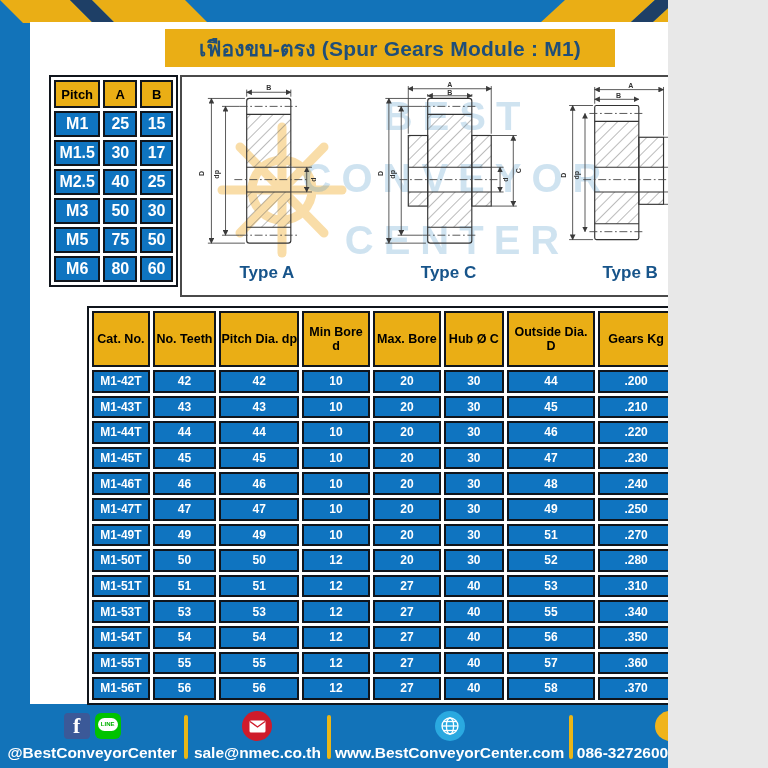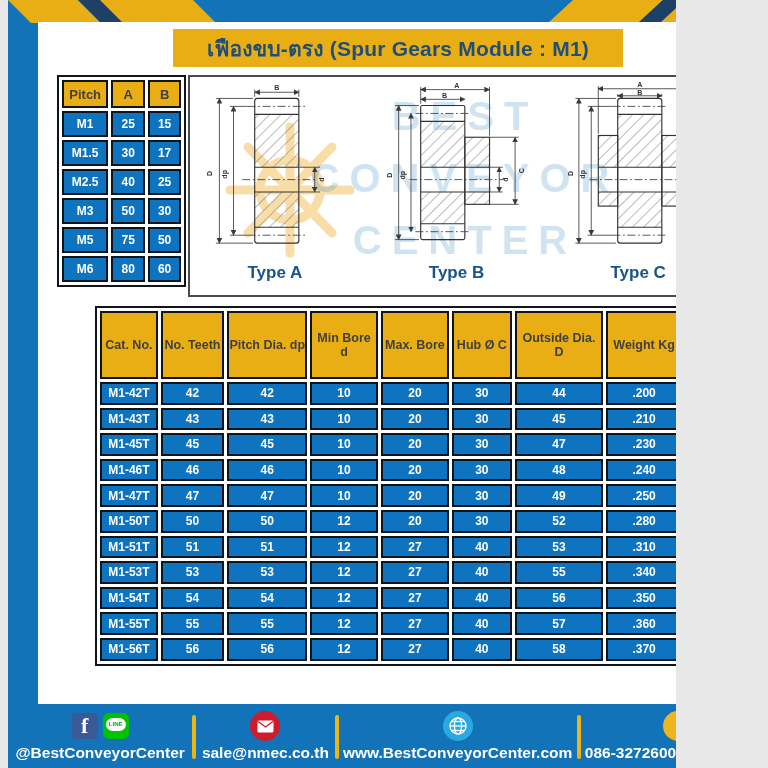--- a/index.html
+++ b/index.html
@@ -1,32 +1,32 @@
 <!DOCTYPE html>
 <html><head>
 <meta charset="utf-8">
 <style>
   html,body{margin:0;padding:0;}
   body{font-family:"Liberation Sans", sans-serif; background:#e8e8e8;}
-  .page{position:relative;width:668px;height:768px;background:#1273b9;overflow:hidden;margin-left:8px;}
+  .page{position:relative;width:668px;height:768px;background:#1273b9;overflow:hidden;}
   .hazard{position:absolute;left:0;top:0;width:768px;height:23px;}
   .content{position:absolute;left:30px;top:22px;width:707px;height:682px;background:#ffffff;}
   .title-bar{position:absolute;left:135px;top:7px;width:450px;height:38px;background:#eaae15;
     display:flex;align-items:center;justify-content:center;
     color:#1f4e79;font-weight:bold;font-size:21px;letter-spacing:.2px;}
   
   table{border-collapse:separate;border-spacing:3px;background:#ffffff;border:2px solid #10151c;}
   th,td{border:2px solid #10151c;text-align:center;font-weight:bold;}
-  th{background:#eaae15;color:#404040;}
+  th{background:#eaae15;color:#000000;}
   td{background:#0f74c0;color:#ffffff;}
   .pitch-table{position:absolute;left:19px;top:53px;width:129px;}
   .pitch-table th{font-size:13px;height:22px;}
-  .pitch-table td{font-size:12px;height:20px;text-align:center;}
+  .pitch-table td{font-size:16px;height:20px;text-align:center;}
   .gear-table{position:absolute;left:57px;top:284px;width:592px;table-layout:fixed;}
-  .gear-table th{font-size:12.5px;height:21px;padding:18px 0;}
+  .gear-table th{font-size:12.5px;height:21px;padding:12px 0;}
   .gear-table td{font-size:12px;height:16.6px;padding:1px 0;}
   
   .drawings-box{position:absolute;left:150px;top:53px;width:537px;height:222px;
     border:2px solid #4a4a4a;box-sizing:border-box;overflow:hidden;}
   .watermark{position:absolute;left:95px;top:8px;width:360px;text-align:center;
     color:#2982c0;opacity:.22;font-weight:bold;font-size:40px;line-height:62px;
     letter-spacing:10px;pointer-events:none;}
   .wm-gear{position:absolute;left:28px;top:28px;opacity:.38;pointer-events:none;}
   .drawing-row{position:absolute;left:0;top:0;width:100%;height:100%;
     display:flex;justify-content:space-around;align-items:flex-start;padding-top:2px;box-sizing:border-box;gap:12px;}
@@ -157,58 +157,20 @@
             <line x1="22" y1="18" x2="22" y2="182" class="dimline" marker-start="url(#mA)" marker-end="url(#mA)"></line>
             <text x="14" y="103" text-anchor="middle" transform="rotate(-90 14 103)" class="dimtext">D</text>
             <path d="M54 27H34 M54 173H34" class="dimline"></path>
             <line x1="38" y1="27" x2="38" y2="173" class="dimline" marker-start="url(#mA)" marker-end="url(#mA)"></line>
             <text x="31" y="104" text-anchor="middle" transform="rotate(-90 31 104)" class="dimtext">dp</text>
             <path d="M112 96H136 M112 124H136" class="dimline"></path>
             <line x1="130" y1="96" x2="130" y2="124" class="dimline" marker-start="url(#mA)" marker-end="url(#mA)"></line>
             <text x="141" y="110" text-anchor="middle" transform="rotate(-90 141 110)" class="dimtext">d</text>
           </svg>
           <div class="type-label">Type A</div>
-        </div>
-
-        <div class="drawing">
-          <svg width="150" height="188" viewBox="0 0 170 205">
-            <defs>
-              <pattern id="hB" width="9" height="9" patternTransform="rotate(45)" patternUnits="userSpaceOnUse">
-                <line x1="0" y1="0" x2="0" y2="9" stroke="#666" stroke-width="1"></line>
-              </pattern>
-              <marker id="mB" viewBox="0 0 10 10" refX="9" refY="5" markerWidth="6.5" markerHeight="6.5" orient="auto-start-reverse">
-                <path d="M0 0L10 5L0 10z" fill="#3a3a3a"></path>
-              </marker>
-            </defs>
-            <rect x="45" y="44" width="50" height="52" fill="url(#hB)"></rect>
-            <rect x="45" y="124" width="50" height="36" fill="url(#hB)"></rect>
-            <rect x="95" y="62" width="28" height="34" fill="url(#hB)"></rect>
-            <rect x="95" y="124" width="28" height="14" fill="url(#hB)"></rect>
-            <rect x="45" y="26" width="50" height="152" rx="2" class="draw-stroke"></rect>
-            <rect x="95" y="62" width="28" height="76" class="draw-stroke"></rect>
-            <path d="M45 44H95 M45 160H95 M45 96H123 M45 124H123" class="draw-stroke"></path>
-            <path d="M39 35H101 M39 169H101 M32 110H140" class="dashdot"></path>
-            <path d="M45 24V5 M123 60V5" class="dimline"></path>
-            <line x1="45" y1="8" x2="123" y2="8" class="dimline" marker-start="url(#mB)" marker-end="url(#mB)"></line>
-            <text x="86" y="6" text-anchor="middle" class="dimtext">A</text>
-            <line x1="45" y1="19" x2="95" y2="19" class="dimline" marker-start="url(#mB)" marker-end="url(#mB)"></line>
-            <text x="72" y="17" text-anchor="middle" class="dimtext">B</text>
-            <path d="M43 26H16 M43 178H16" class="dimline"></path>
-            <line x1="20" y1="26" x2="20" y2="178" class="dimline" marker-start="url(#mB)" marker-end="url(#mB)"></line>
-            <text x="13" y="105" text-anchor="middle" transform="rotate(-90 13 105)" class="dimtext">D</text>
-            <line x1="34" y1="35" x2="34" y2="169" class="dimline" marker-start="url(#mB)" marker-end="url(#mB)"></line>
-            <text x="27" y="105" text-anchor="middle" transform="rotate(-90 27 105)" class="dimtext">dp</text>
-            <path d="M123 96H138 M123 124H138" class="dimline"></path>
-            <line x1="134" y1="96" x2="134" y2="124" class="dimline" marker-start="url(#mB)" marker-end="url(#mB)"></line>
-            <text x="144" y="110" text-anchor="middle" transform="rotate(-90 144 110)" class="dimtext">d</text>
-            <path d="M123 62H156 M123 138H156" class="dimline"></path>
-            <line x1="152" y1="62" x2="152" y2="138" class="dimline" marker-start="url(#mB)" marker-end="url(#mB)"></line>
-            <text x="162" y="100" text-anchor="middle" transform="rotate(-90 162 100)" class="dimtext">C</text>
-          </svg>
-          <div class="type-label">Type B</div>
         </div>
 
         <div class="drawing">
           <svg width="150" height="188" viewBox="0 0 170 205">
             <defs>
               <pattern id="hC" width="9" height="9" patternTransform="rotate(45)" patternUnits="userSpaceOnUse">
                 <line x1="0" y1="0" x2="0" y2="9" stroke="#666" stroke-width="1"></line>
               </pattern>
               <marker id="mC" viewBox="0 0 10 10" refX="9" refY="5" markerWidth="6.5" markerHeight="6.5" orient="auto-start-reverse">
                 <path d="M0 0L10 5L0 10z" fill="#3a3a3a"></path>
@@ -240,20 +202,58 @@
             <path d="M134 96H148 M134 124H148" class="dimline"></path>
             <line x1="144" y1="96" x2="144" y2="124" class="dimline" marker-start="url(#mC)" marker-end="url(#mC)"></line>
             <text x="153" y="110" text-anchor="middle" transform="rotate(-90 153 110)" class="dimtext">d</text>
             <path d="M134 60H163 M134 140H163" class="dimline"></path>
             <line x1="159" y1="60" x2="159" y2="140" class="dimline" marker-start="url(#mC)" marker-end="url(#mC)"></line>
             <text x="168" y="100" text-anchor="middle" transform="rotate(-90 168 100)" class="dimtext">C</text>
           </svg>
           <div class="type-label">Type C</div>
         </div>
 
+        <div class="drawing">
+          <svg width="150" height="188" viewBox="0 0 170 205">
+            <defs>
+              <pattern id="hB" width="9" height="9" patternTransform="rotate(45)" patternUnits="userSpaceOnUse">
+                <line x1="0" y1="0" x2="0" y2="9" stroke="#666" stroke-width="1"></line>
+              </pattern>
+              <marker id="mB" viewBox="0 0 10 10" refX="9" refY="5" markerWidth="6.5" markerHeight="6.5" orient="auto-start-reverse">
+                <path d="M0 0L10 5L0 10z" fill="#3a3a3a"></path>
+              </marker>
+            </defs>
+            <rect x="45" y="44" width="50" height="52" fill="url(#hB)"></rect>
+            <rect x="45" y="124" width="50" height="36" fill="url(#hB)"></rect>
+            <rect x="95" y="62" width="28" height="34" fill="url(#hB)"></rect>
+            <rect x="95" y="124" width="28" height="14" fill="url(#hB)"></rect>
+            <rect x="45" y="26" width="50" height="152" rx="2" class="draw-stroke"></rect>
+            <rect x="95" y="62" width="28" height="76" class="draw-stroke"></rect>
+            <path d="M45 44H95 M45 160H95 M45 96H123 M45 124H123" class="draw-stroke"></path>
+            <path d="M39 35H101 M39 169H101 M32 110H140" class="dashdot"></path>
+            <path d="M45 24V5 M123 60V5" class="dimline"></path>
+            <line x1="45" y1="8" x2="123" y2="8" class="dimline" marker-start="url(#mB)" marker-end="url(#mB)"></line>
+            <text x="86" y="6" text-anchor="middle" class="dimtext">A</text>
+            <line x1="45" y1="19" x2="95" y2="19" class="dimline" marker-start="url(#mB)" marker-end="url(#mB)"></line>
+            <text x="72" y="17" text-anchor="middle" class="dimtext">B</text>
+            <path d="M43 26H16 M43 178H16" class="dimline"></path>
+            <line x1="20" y1="26" x2="20" y2="178" class="dimline" marker-start="url(#mB)" marker-end="url(#mB)"></line>
+            <text x="13" y="105" text-anchor="middle" transform="rotate(-90 13 105)" class="dimtext">D</text>
+            <line x1="34" y1="35" x2="34" y2="169" class="dimline" marker-start="url(#mB)" marker-end="url(#mB)"></line>
+            <text x="27" y="105" text-anchor="middle" transform="rotate(-90 27 105)" class="dimtext">dp</text>
+            <path d="M123 96H138 M123 124H138" class="dimline"></path>
+            <line x1="134" y1="96" x2="134" y2="124" class="dimline" marker-start="url(#mB)" marker-end="url(#mB)"></line>
+            <text x="144" y="110" text-anchor="middle" transform="rotate(-90 144 110)" class="dimtext">d</text>
+            <path d="M123 62H156 M123 138H156" class="dimline"></path>
+            <line x1="152" y1="62" x2="152" y2="138" class="dimline" marker-start="url(#mB)" marker-end="url(#mB)"></line>
+            <text x="162" y="100" text-anchor="middle" transform="rotate(-90 162 100)" class="dimtext">C</text>
+          </svg>
+          <div class="type-label">Type B</div>
+        </div>
+
       </div>
     </div>
 
     <table class="gear-table">
       <colgroup>
         <col style="width:10.3%">
           <col style="width:11.3%">
           <col style="width:14.3%">
           <col style="width:12%">
         <col style="width:12.2%">
@@ -263,21 +263,21 @@
       </colgroup>
       <thead>
           <tr>
             <th>Cat. No.</th>
             <th>No. Teeth</th>
             <th>Pitch Dia. dp</th>
             <th>Min Bore d</th>
             <th>Max. Bore</th>
             <th>Hub Ø C</th>
             <th>Outside Dia. D</th>
-            <th>Weight Kg</th>
+            <th>Gears Kg</th>
           </tr>
         </thead>
       <tbody>
           <tr>
             <td>M1-42T</td>
             <td>42</td>
             <td>42</td>
             <td>10</td>
             <td>20</td>
             <td>30</td>
@@ -288,20 +288,30 @@
             <td>M1-43T</td>
             <td>43</td>
             <td>43</td>
             <td>10</td>
             <td>20</td>
             <td>30</td>
             <td>45</td>
             <td>.210</td>
           </tr>
           <tr>
+            <td>M1-44T</td>
+            <td>44</td>
+            <td>44</td>
+            <td>10</td>
+            <td>20</td>
+            <td>30</td>
+            <td>46</td>
+            <td>.220</td>
+          </tr>
+          <tr>
             <td>M1-45T</td>
             <td>45</td>
             <td>45</td>
             <td>10</td>
             <td>20</td>
             <td>30</td>
             <td>47</td>
             <td>.230</td>
           </tr>
           <tr>
@@ -316,20 +326,30 @@
           </tr>
           <tr>
             <td>M1-47T</td>
             <td>47</td>
             <td>47</td>
             <td>10</td>
             <td>20</td>
             <td>30</td>
             <td>49</td>
             <td>.250</td>
+          </tr>
+          <tr>
+            <td>M1-49T</td>
+            <td>49</td>
+            <td>49</td>
+            <td>10</td>
+            <td>20</td>
+            <td>30</td>
+            <td>51</td>
+            <td>.270</td>
           </tr>
           <tr>
             <td>M1-50T</td>
             <td>50</td>
             <td>50</td>
             <td>12</td>
             <td>20</td>
             <td>30</td>
             <td>52</td>
             <td>.280</td>

